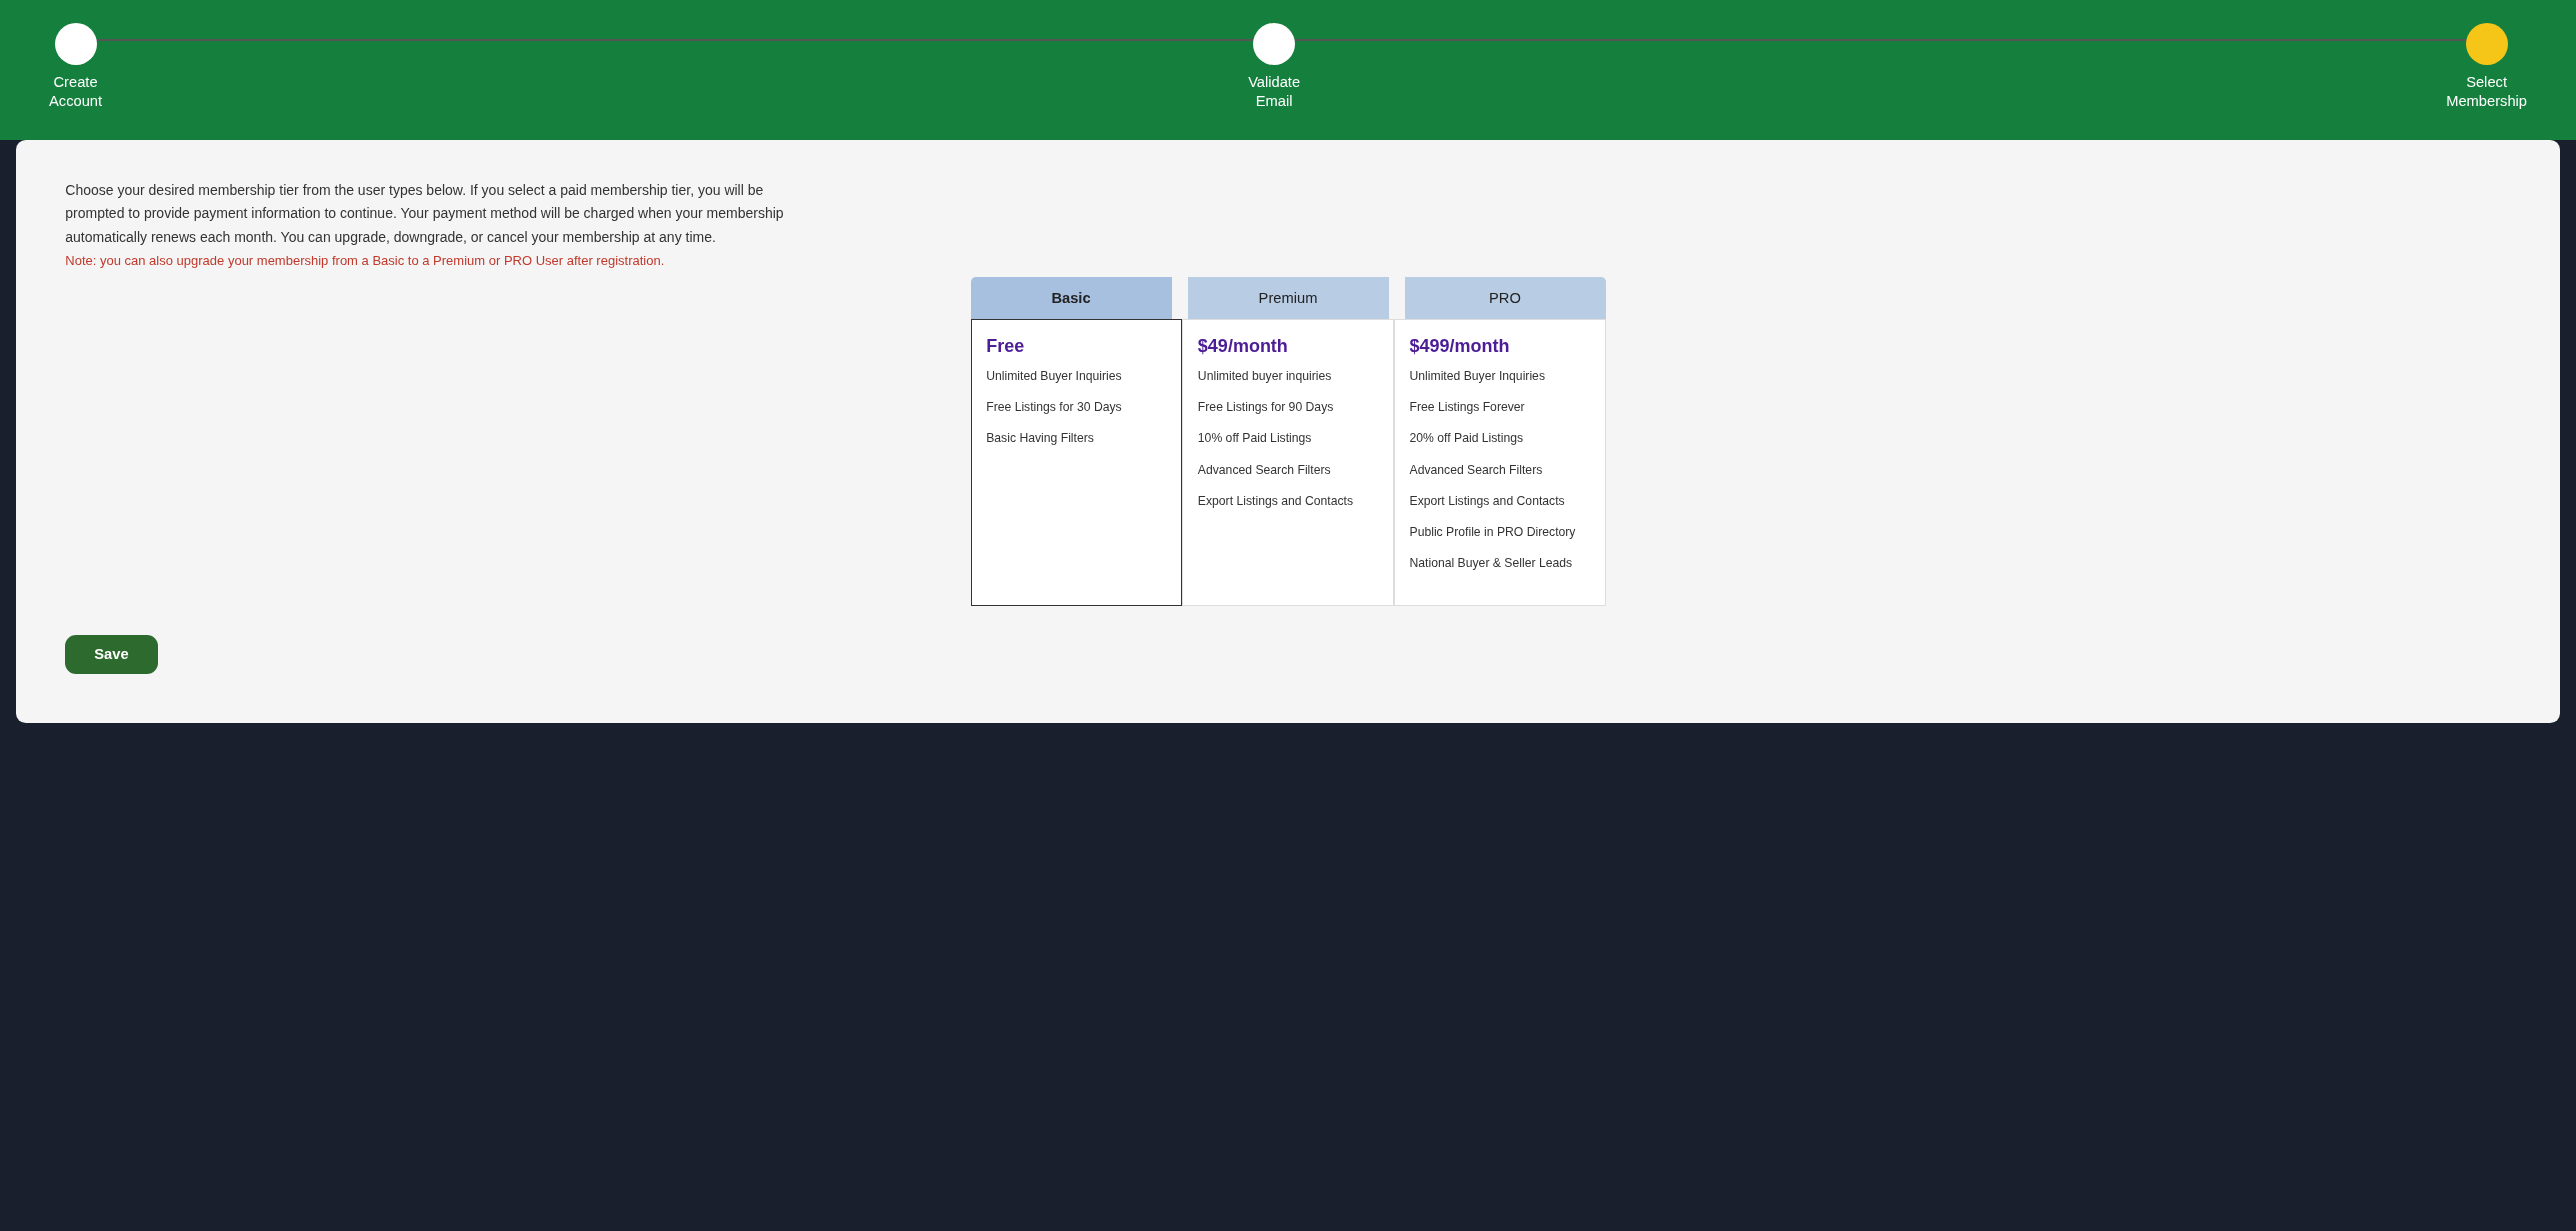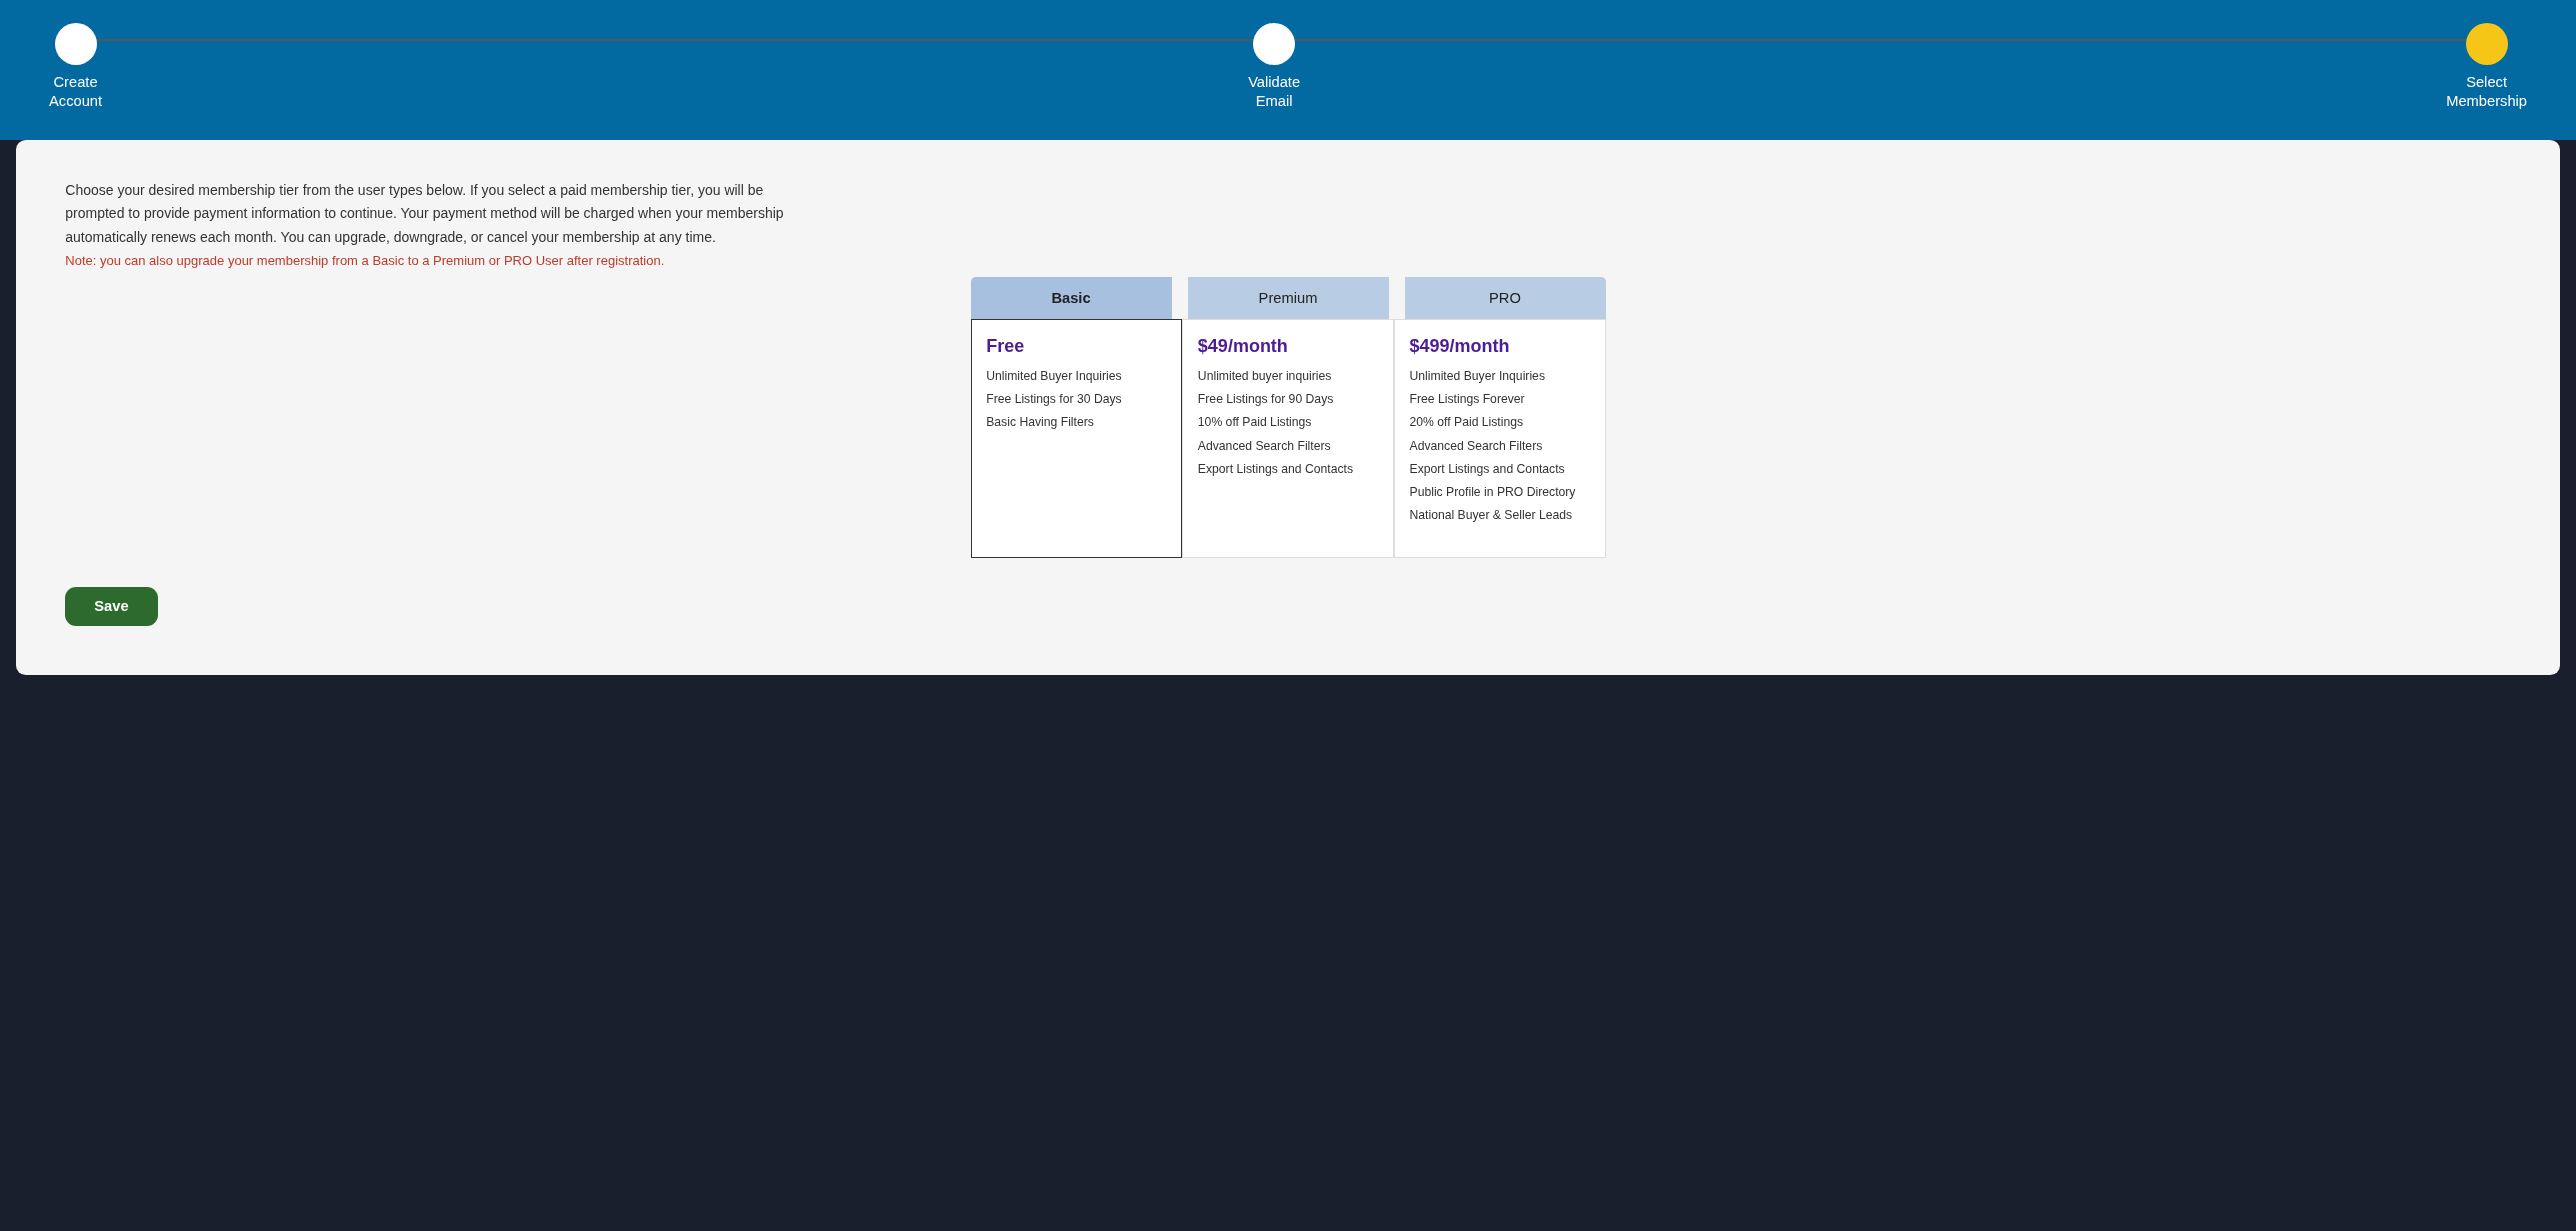--- a/index.html
+++ b/index.html
@@ -4,21 +4,21 @@
   <style>
     * { box-sizing: border-box; margin: 0; padding: 0; }
     body {
       font-family: -apple-system, BlinkMacSystemFont, 'Segoe UI', Arial, sans-serif;
       background: #1a1f2e;
       min-height: 100vh;
     }
 
     
     .stepper-bar {
-      background: #0369a1;
+      background: #15803d;
       padding: 23px 49px 29px;
       display: flex;
       align-items: flex-start;
       justify-content: space-between;
       position: relative;
     }
     .stepper-line {
       position: absolute;
       top: 39px;
       left: 81px;
@@ -128,21 +128,21 @@
       font-size: 18px;
       font-weight: 700;
       color: #4c1d95;
       margin-bottom: 11.4px;
     }
 
     .tier-features {
       list-style: none;
       display: flex;
       flex-direction: column;
-      gap: 6px;
+      gap: 14px;
     }
     .tier-features li {
       font-size: 12.2px;
       color: #333;
       line-height: 1.4;
     }
 
     .trouble-text {
       text-align: center;
       margin-top: 23px;

